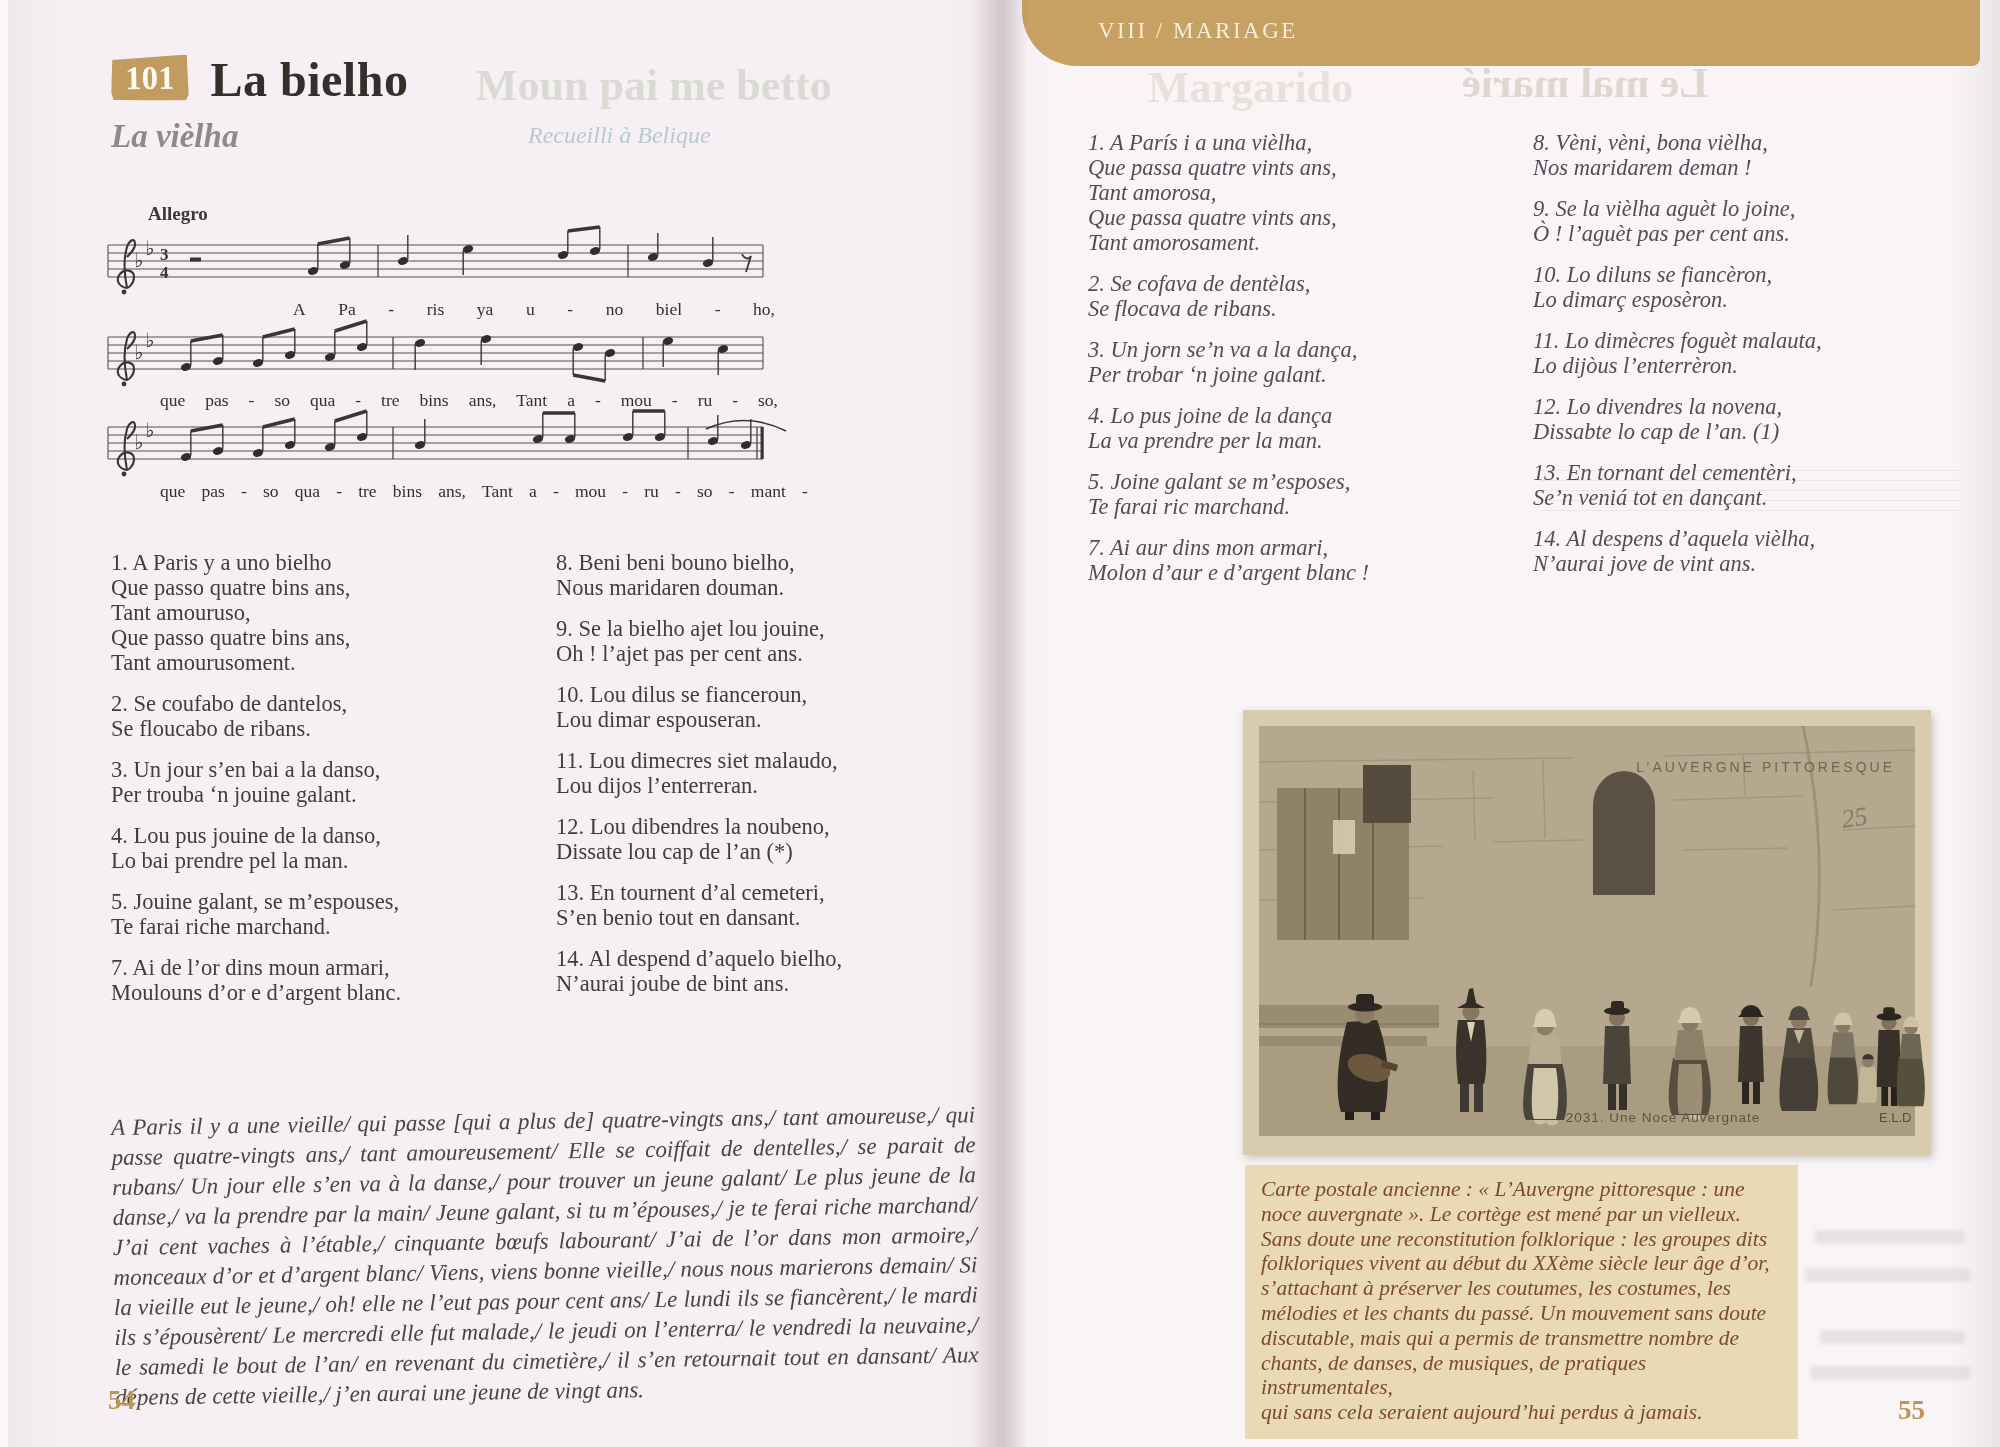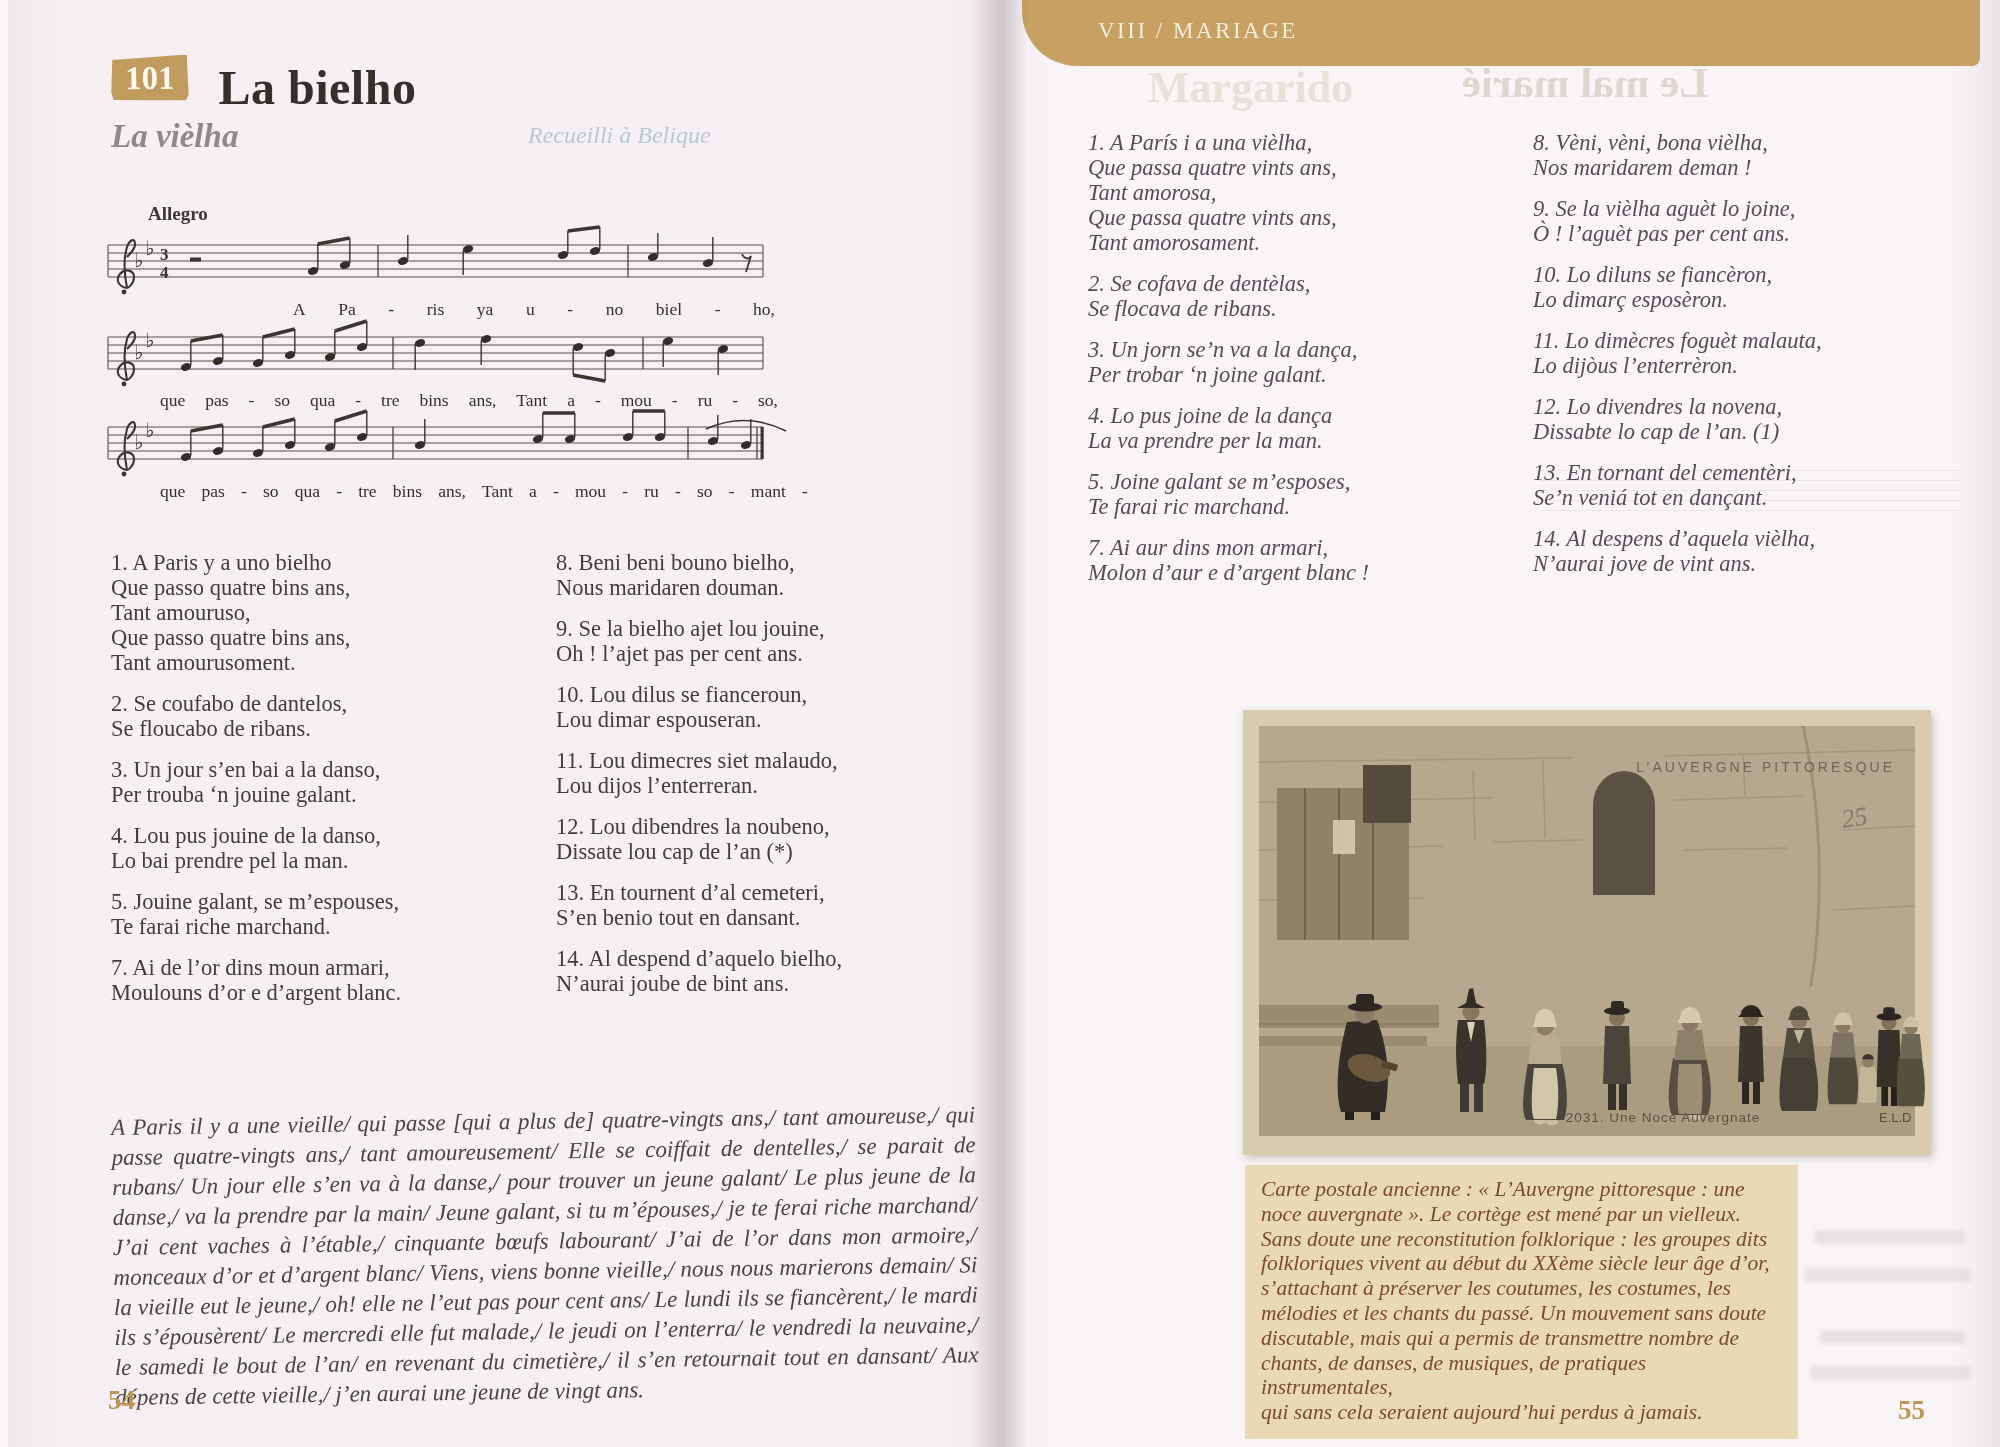--- a/index.html
+++ b/index.html
@@ -9,21 +9,21 @@
   .page-right{left:1000px;width:992px;background:linear-gradient(90deg,#f3edf1 0%,#f9f5f7 5%,#f9f5f7 96%,#eee8ec 100%);}
   .spine{position:absolute;left:972px;top:0;width:56px;height:1447px;
     background:linear-gradient(90deg,rgba(80,60,70,0) 0%,rgba(80,60,70,.16) 45%,rgba(80,60,70,.22) 55%,rgba(80,60,70,0) 100%);z-index:5;}
   .edge-left{position:absolute;left:0;top:0;width:8px;height:1447px;background:#fbfafa;}
 
   
   .title-row{position:absolute;left:103px;top:55px;display:flex;align-items:flex-start;gap:22px;}
   .badge{display:inline-block;background:#c29b5e;color:#fdf9f1;font-weight:bold;font-size:33px;
     line-height:46px;padding:0 14px;transform:rotate(-.7deg);
     clip-path:polygon(2% 10%,98% 0%,100% 88%,96% 100%,3% 97%,0% 80%);}
-  .song-title{margin:8px;font-size:48px;font-weight:bold;color:#33302c;line-height:50px;letter-spacing:.5px;}
+  .song-title{margin:0;font-size:48px;font-weight:bold;color:#33302c;line-height:50px;letter-spacing:.5px;}
   .subtitle{position:absolute;left:103px;top:118px;margin:0;font-size:33px;font-style:italic;font-weight:bold;color:#8d8b8a;}
   .ghost{position:absolute;font-weight:bold;pointer-events:none;}
   .ghost-l1{left:468px;top:60px;font-size:44px;color:#b9c1ae;opacity:.45;}
   .ghost-l2{left:520px;top:122px;font-size:24px;font-style:italic;font-weight:normal;color:#86aab1;opacity:.55;}
   .tempo{position:absolute;left:140px;top:203px;font-size:19px;font-weight:bold;color:#3c3833;}
   .score{position:absolute;left:95px;top:195px;}
   .ink{stroke:#3a3631;}
   .flat{font:20px "DejaVu Sans",sans-serif;fill:#3a3631;}
   .ts{font:bold 17px "Liberation Serif",serif;fill:#3a3631;}
   .syllables{position:absolute;display:flex;justify-content:space-between;font-size:17.5px;color:#33302c;}
@@ -56,20 +56,21 @@
   .smudge{position:absolute;background:#b7b0ae;opacity:.28;filter:blur(2px);border-radius:2px;}
 </style>
 </head>
 <body>
 
 <div>
   <div class="edge-left"></div>
 
   <div class="page page-left">
 
+    <div class="ghost ghost-l1">Moun pai me betto</div>
     <div class="ghost ghost-l2">Recueilli à Belique</div>
 
     <div class="title-row">
       <span class="badge">101</span>
       <h1 class="song-title">La bielho</h1>
     </div>
     <h2 class="subtitle">La vièlha</h2>
 
     <div class="tempo">Allegro</div>
 

